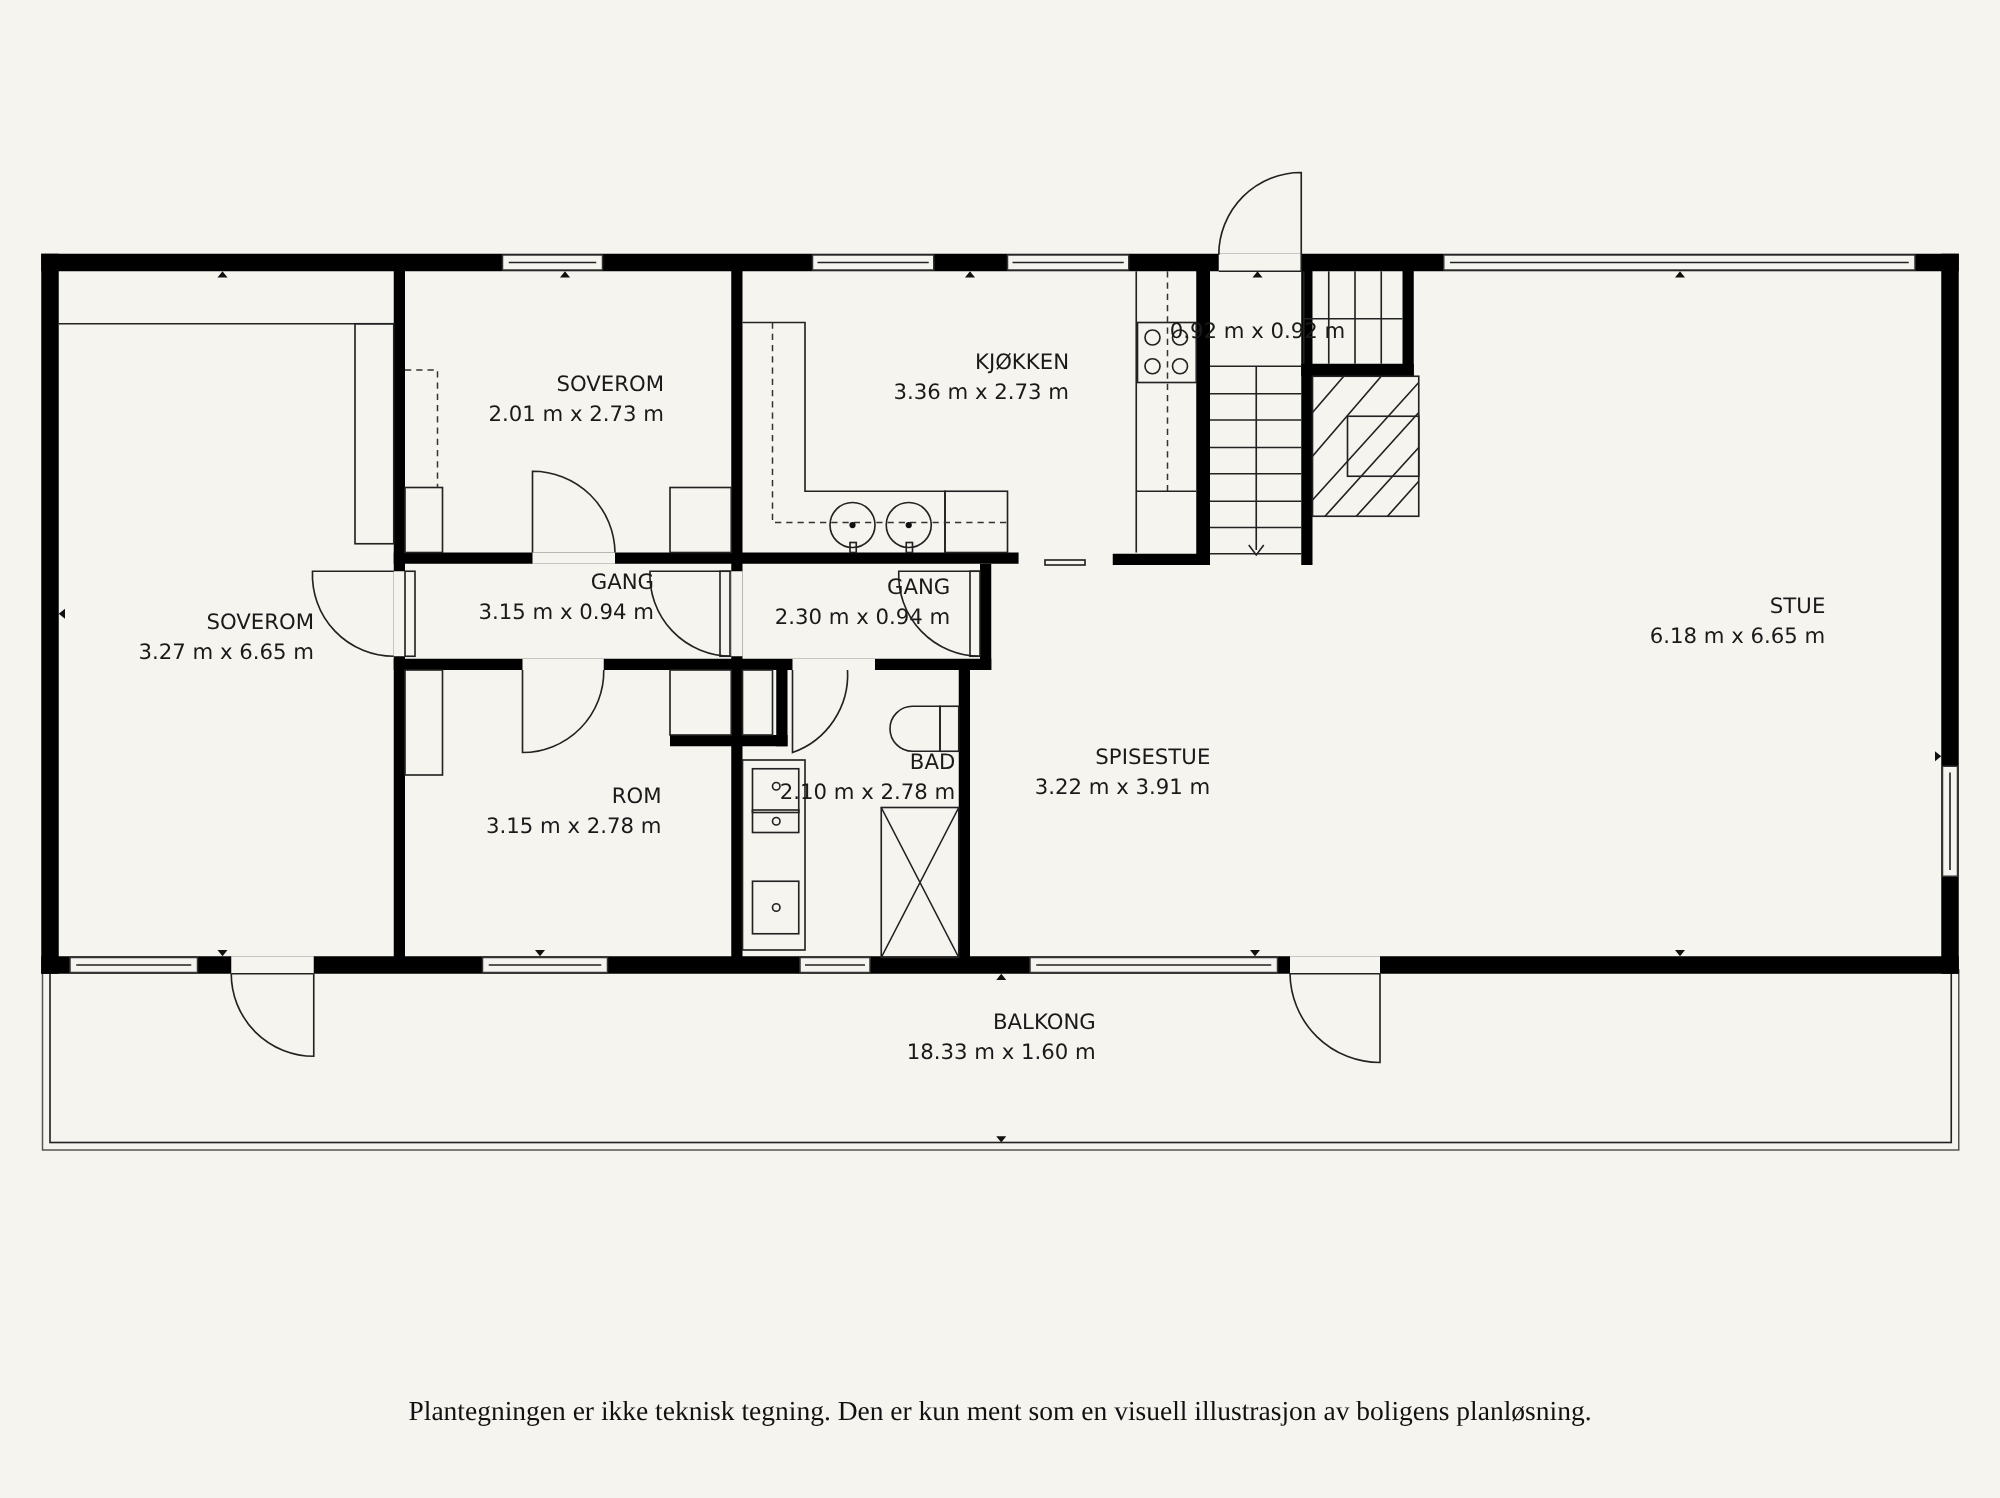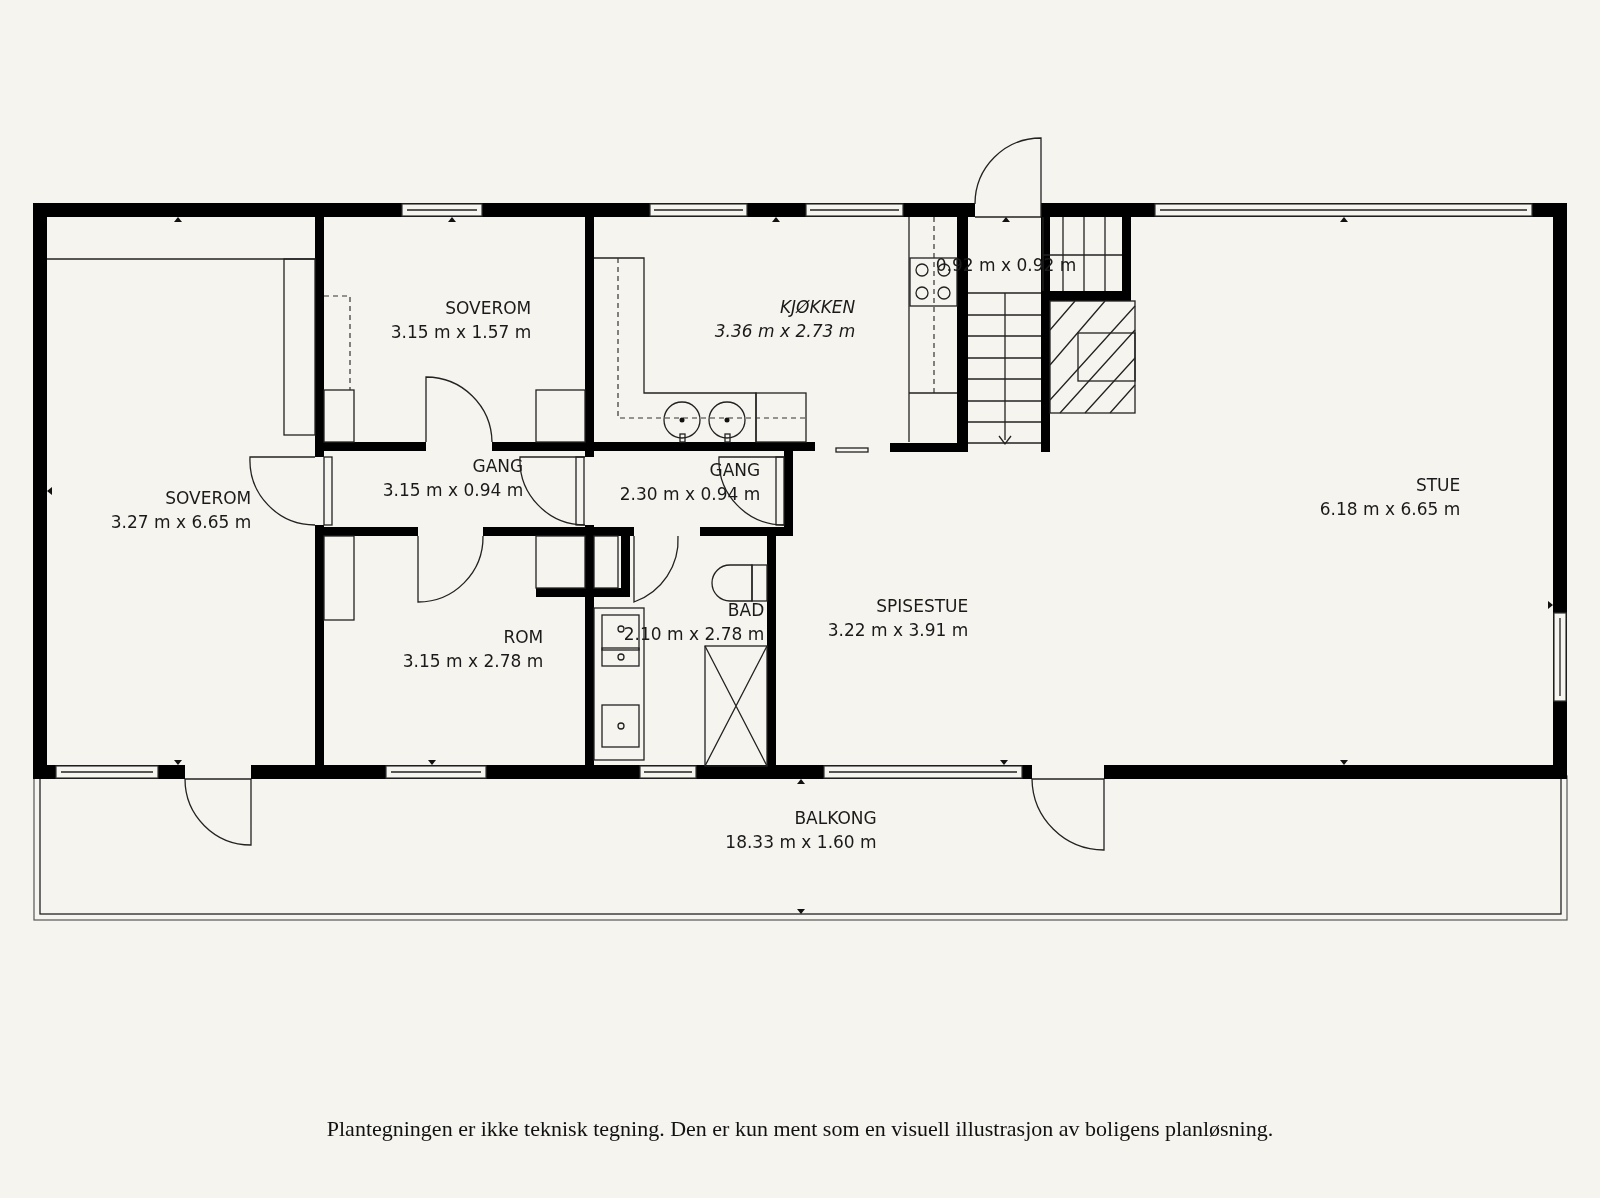--- a/index.html
+++ b/index.html
@@ -233,38 +233,38 @@
     <path class="mark" d="M1553 605 l-5 4 v-8 z"></path>
   </g>
 </svg>
 
 <div class="label" style="left:181px; top:486px;">
   <span class="name">SOVEROM</span>
   <span class="size">3.27 m x 6.65 m</span>
 </div>
 <div class="label" style="left:461px; top:296px;">
   <span class="name">SOVEROM</span>
-  <span class="size">3.15 m x 1.57 m</span>
-</div>
-<div class="label" style="left:785px; top:295px;font-style:italic;">
+  <span class="size">2.01 m x 2.73 m</span>
+</div>
+<div class="label" style="left:785px; top:278px;">
   <span class="name">KJØKKEN</span>
   <span class="size">3.36 m x 2.73 m</span>
 </div>
 <div class="label" style="left:1006px; top:253px;">
   <span class="size">0.92 m x 0.92 m</span>
 </div>
 <div class="label" style="left:453px; top:454px;">
   <span class="name">GANG</span>
   <span class="size">3.15 m x 0.94 m</span>
 </div>
 <div class="label" style="left:690px; top:458px;">
   <span class="name">GANG</span>
   <span class="size">2.30 m x 0.94 m</span>
 </div>
-<div class="label" style="left:473px; top:625px;">
+<div class="label" style="left:459px; top:625px;">
   <span class="name">ROM</span>
   <span class="size">3.15 m x 2.78 m</span>
 </div>
 <div class="label" style="left:694px; top:598px;">
   <span class="name">BAD</span>
   <span class="size">2.10 m x 2.78 m</span>
 </div>
 <div class="label" style="left:898px; top:562px;margin-top:32px;">
   <span class="name">SPISESTUE</span>
   <span class="size">3.22 m x 3.91 m</span>

